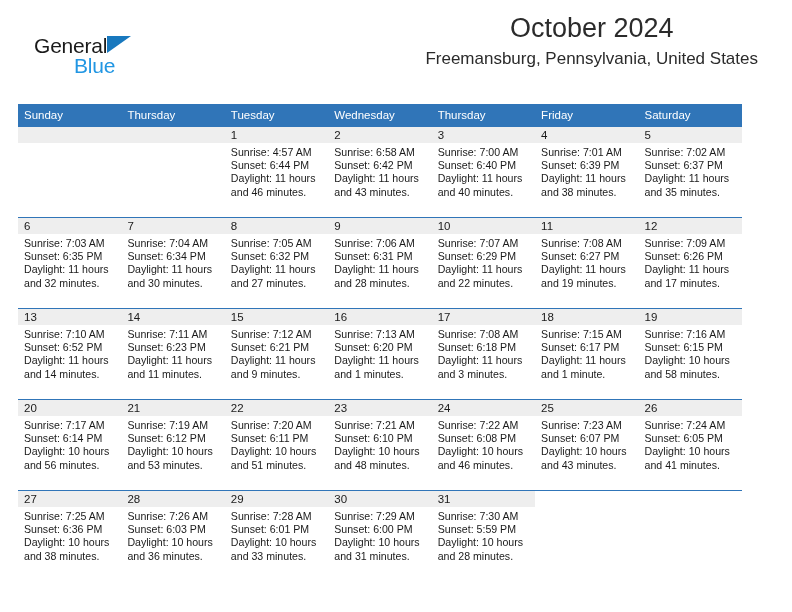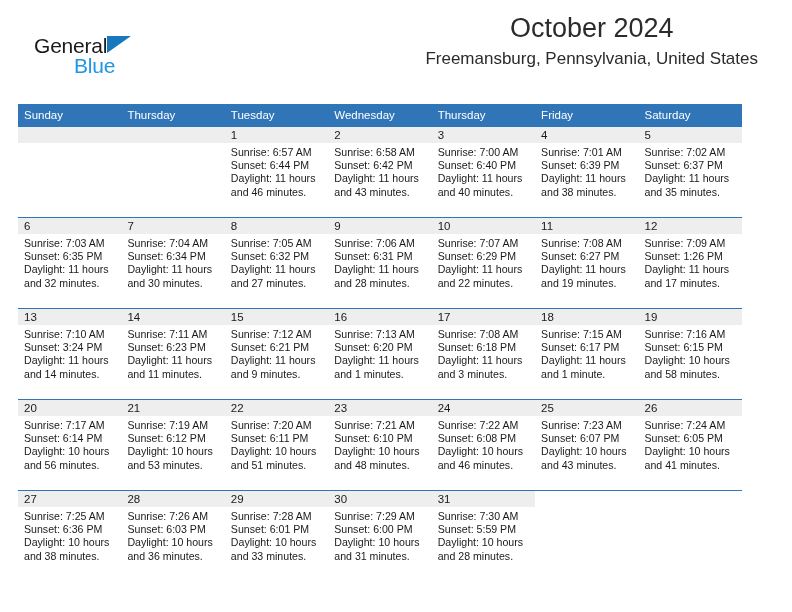--- a/index.html
+++ b/index.html
@@ -201,21 +201,21 @@
             </td>
             <td>
               <div class="cell empty">
                 <div class="daynum-band"></div>
               </div>
             </td>
             <td>
               <div class="cell">
                 <div class="daynum-band">1</div>
                 <div class="details">
-                  <div>Sunrise: 6:57 AM</div>
+                  <div>Sunrise: 4:57 AM</div>
                   <div>Sunset: 6:44 PM</div>
                   <div>Daylight: 11 hours</div>
                   <div>and 46 minutes.</div>
                 </div>
               </div>
             </td>
             <td>
               <div class="cell">
                 <div class="daynum-band">2</div>
                 <div class="details">
@@ -325,34 +325,34 @@
                   <div>Daylight: 11 hours</div>
                   <div>and 19 minutes.</div>
                 </div>
               </div>
             </td>
             <td>
               <div class="cell">
                 <div class="daynum-band">12</div>
                 <div class="details">
                   <div>Sunrise: 7:09 AM</div>
-                  <div>Sunset: 1:26 PM</div>
+                  <div>Sunset: 6:26 PM</div>
                   <div>Daylight: 11 hours</div>
                   <div>and 17 minutes.</div>
                 </div>
               </div>
             </td>
           </tr>
           <tr class="week">
             <td>
               <div class="cell">
                 <div class="daynum-band">13</div>
                 <div class="details">
                   <div>Sunrise: 7:10 AM</div>
-                  <div>Sunset: 3:24 PM</div>
+                  <div>Sunset: 6:52 PM</div>
                   <div>Daylight: 11 hours</div>
                   <div>and 14 minutes.</div>
                 </div>
               </div>
             </td>
             <td>
               <div class="cell">
                 <div class="daynum-band">14</div>
                 <div class="details">
                   <div>Sunrise: 7:11 AM</div>

